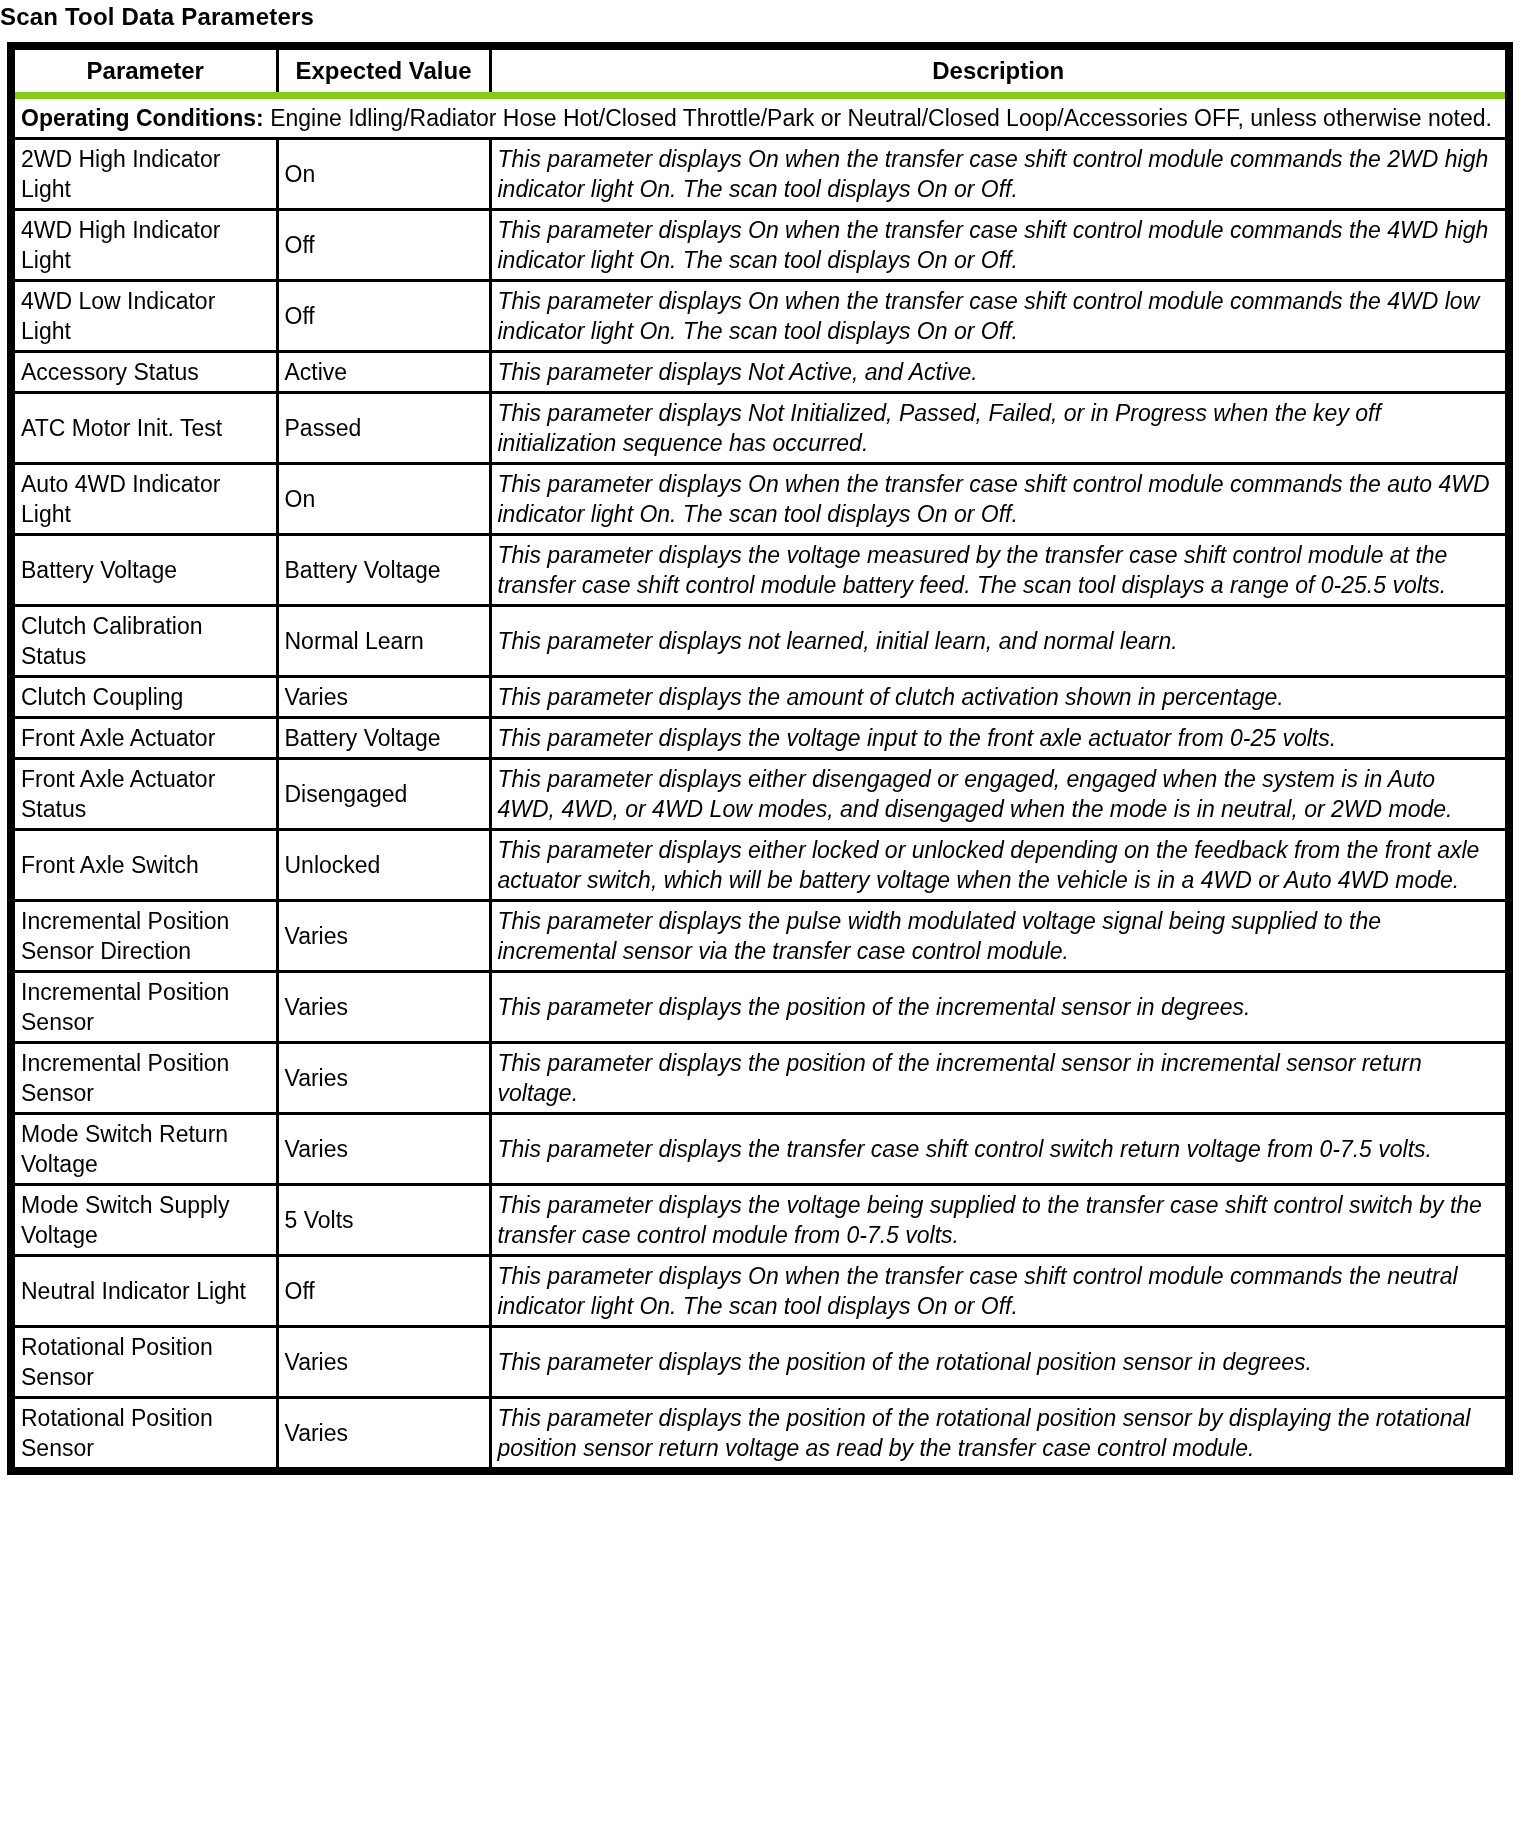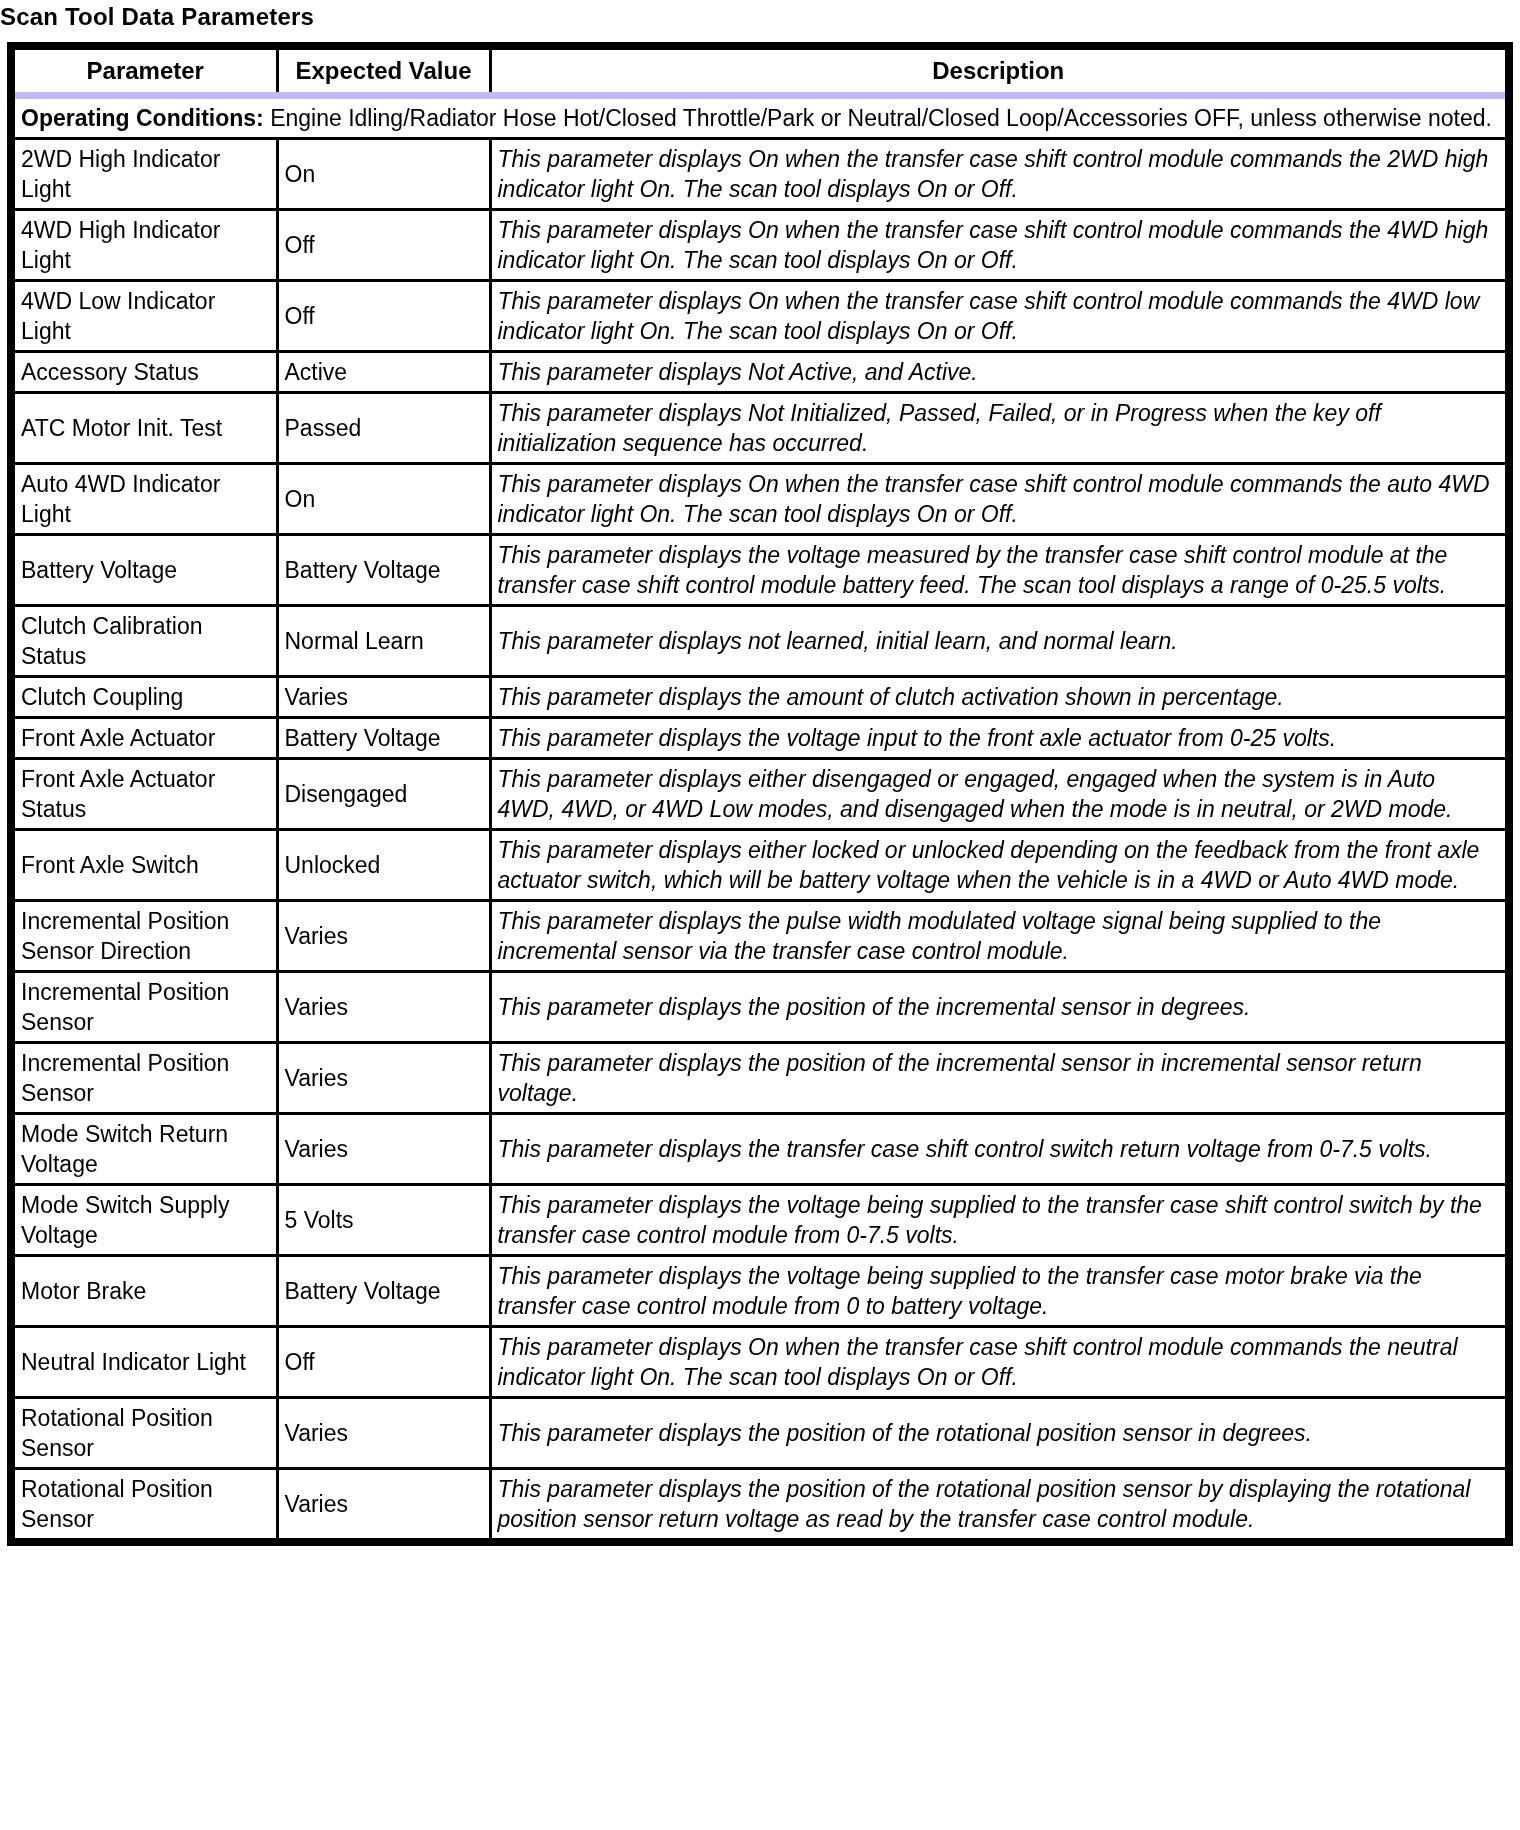--- a/index.html
+++ b/index.html
@@ -38,21 +38,21 @@
   table.scan-table td {
     border: 3px solid #000000;
     overflow: hidden;
   }
   table.scan-table thead th {
     font-size: 24px;
     font-weight: bold;
     text-align: center;
     vertical-align: middle;
     padding: 7px 4px;
-    border-bottom: 7px solid #c4b5fd;
+    border-bottom: 7px solid #84cc16;
   }
   table.scan-table td {
     font-size: 23px;
     line-height: 30px;
     vertical-align: middle;
     padding: 4px 8px 4px 6px;
     text-align: left;
   }
   td.op-cond {
     padding: 5px 10px 7px 6px;
@@ -170,25 +170,20 @@
     <td class="param-cell">Mode Switch Return Voltage</td>
     <td class="value-cell">Varies</td>
     <td class="desc-cell">This parameter displays the transfer case shift control switch return voltage from 0-7.5 volts.</td>
   </tr>
       <tr>
     <td class="param-cell">Mode Switch Supply Voltage</td>
     <td class="value-cell">5 Volts</td>
     <td class="desc-cell">This parameter displays the voltage being supplied to the transfer case shift control switch by the transfer case control module from 0-7.5 volts.</td>
   </tr>
       <tr>
-    <td class="param-cell">Motor Brake</td>
-    <td class="value-cell">Battery Voltage</td>
-    <td class="desc-cell">This parameter displays the voltage being supplied to the transfer case motor brake via the transfer case control module from 0 to battery voltage.</td>
-  </tr>
-      <tr>
     <td class="param-cell">Neutral Indicator Light</td>
     <td class="value-cell">Off</td>
     <td class="desc-cell">This parameter displays On when the transfer case shift control module commands the neutral indicator light On. The scan tool displays On or Off.</td>
   </tr>
       <tr>
     <td class="param-cell">Rotational Position Sensor</td>
     <td class="value-cell">Varies</td>
     <td class="desc-cell">This parameter displays the position of the rotational position sensor in degrees.</td>
   </tr>
       <tr>

